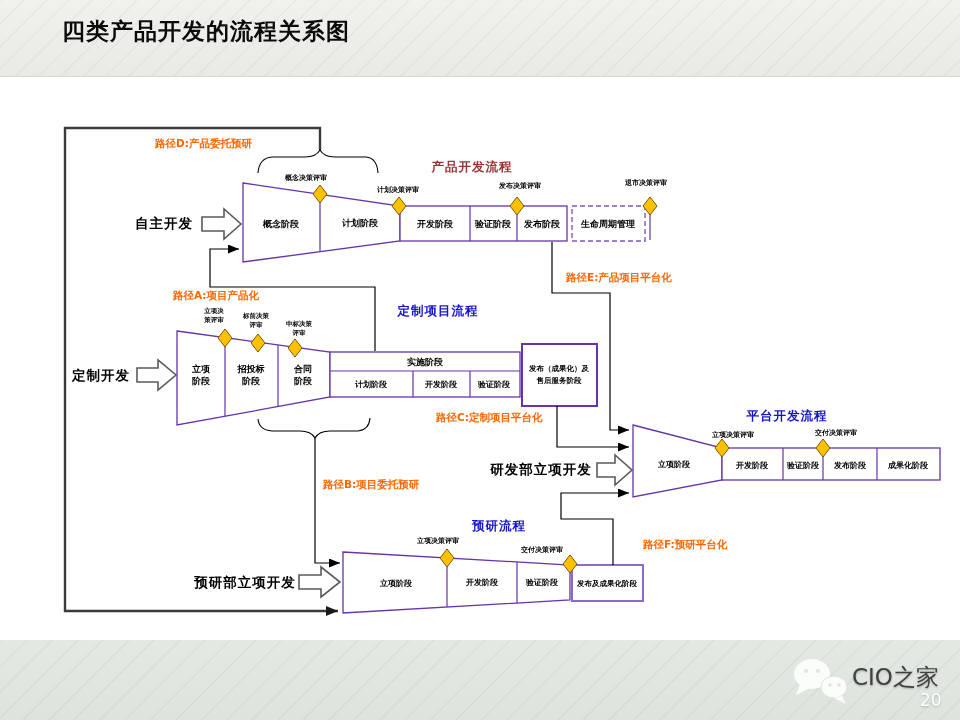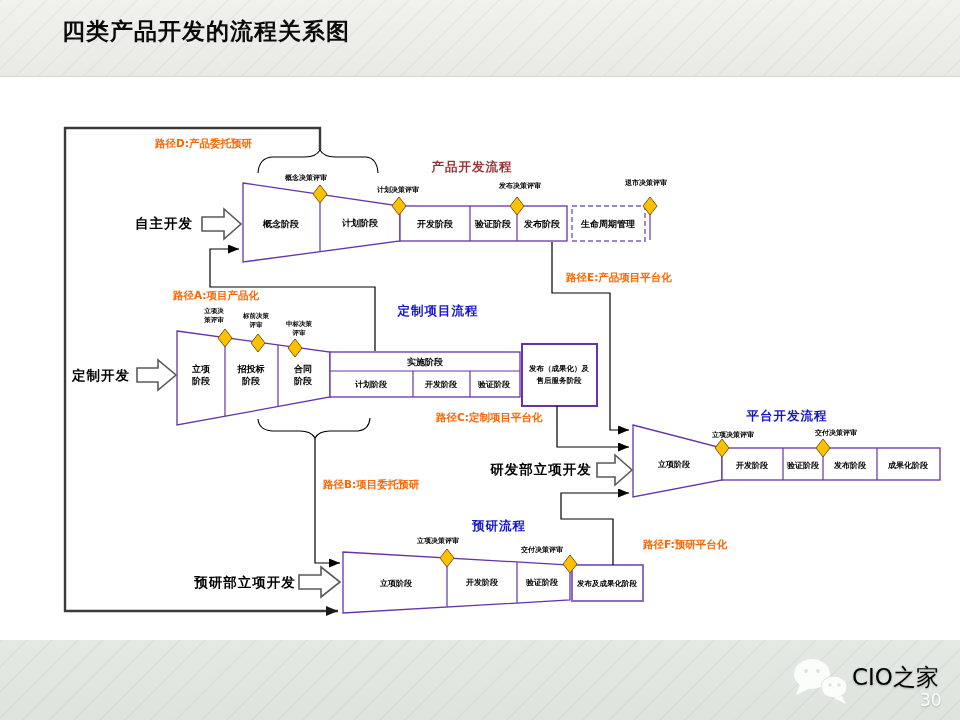--- a/index.html
+++ b/index.html
@@ -8,21 +8,21 @@
   .header{position:absolute;left:0;top:0;width:960px;height:76px;
           background:linear-gradient(#f1f1ee,#e9e9e6);
           border-bottom:1px solid #d6d6d2;}
   .header::after{content:"";position:absolute;inset:0;
           background:repeating-linear-gradient(135deg,rgba(140,155,140,0.07) 0 2px,transparent 2px 16px);}
   .page-title{position:absolute;left:62px;top:16px;font-size:23px;font-weight:bold;color:#0a0a0a;letter-spacing:1px;}
   .footer{position:absolute;left:0;top:640px;width:960px;height:80px;
           background:linear-gradient(#e4e9e3,#dde3dd);}
   .footer::after{content:"";position:absolute;inset:0;
           background:repeating-linear-gradient(135deg,rgba(130,150,135,0.08) 0 2px,transparent 2px 18px);}
-  .watermark{position:absolute;left:852px;top:662px;font-size:23px;color:#000000;
+  .watermark{position:absolute;left:852px;top:662px;font-size:23px;color:#404040;
              text-shadow:0 1px 2px rgba(120,130,120,0.55);}
   .page-number{position:absolute;left:920px;top:690px;font-size:17px;color:#ffffff;
              text-shadow:0 1px 2px rgba(120,130,120,0.5);}
   svg{position:absolute;left:0;top:0;}
   .shape{fill:#ffffff;stroke:#6633AA;stroke-width:1.3;}
   .divider{stroke:#6633AA;stroke-width:1.2;}
   .dashed{fill:#ffffff;stroke:#7B5BC0;stroke-width:1.4;stroke-dasharray:5 3;}
   .thickbox{fill:#ffffff;stroke:#6633AA;stroke-width:2;}
   .thickbox2{fill:#ffffff;stroke:#8A6BC8;stroke-width:2;}
   .flowline{fill:none;stroke:#000;stroke-width:1.2;}
@@ -214,14 +214,14 @@
       <circle cx="806" cy="671" r="2" fill="#dde3dd"></circle>
       <circle cx="818" cy="671" r="2" fill="#dde3dd"></circle>
       <ellipse cx="834" cy="687" rx="13" ry="11" fill="#fbfdfb" stroke="#dde3dd" stroke-width="1"></ellipse>
       <polygon points="842,696 846,704 834,698" fill="#fbfdfb"></polygon>
       <circle cx="830" cy="685" r="1.8" fill="#dde3dd"></circle>
       <circle cx="839" cy="685" r="1.8" fill="#dde3dd"></circle>
     </g>
   </svg>
 
   <div class="watermark">CIO之家</div>
-  <div class="page-number">30</div>
+  <div class="page-number">20</div>
 </div>
 
 </body></html>

